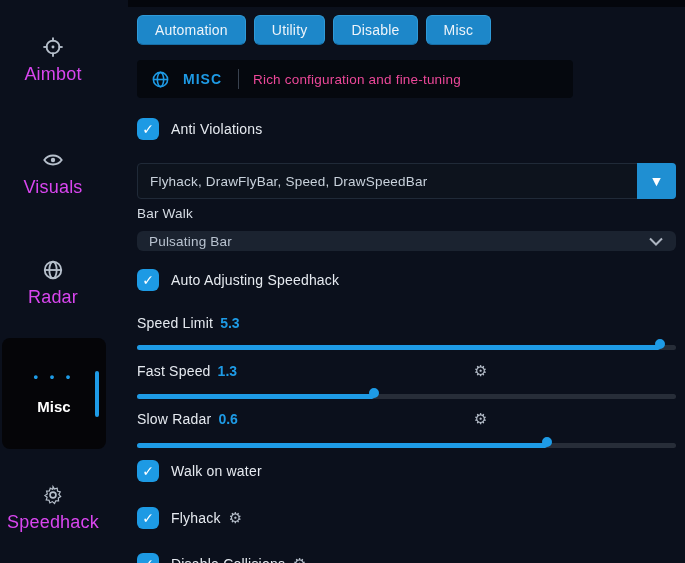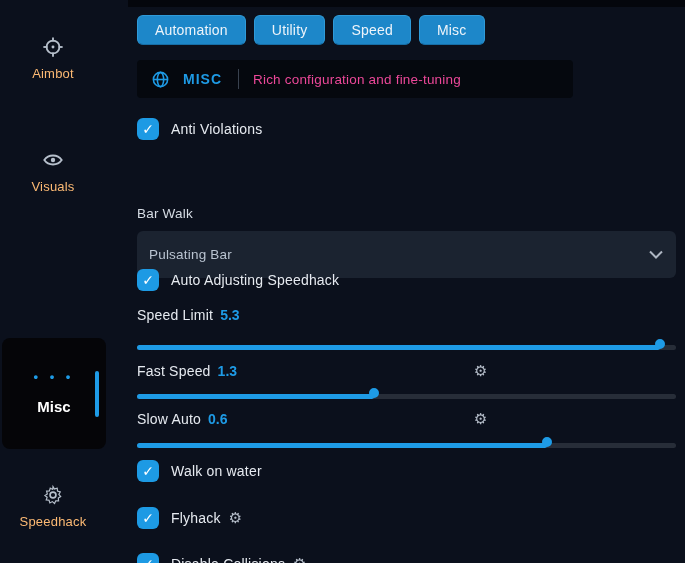--- a/index.html
+++ b/index.html
@@ -9,21 +9,21 @@
     position:relative; width:685px; height:563px; overflow:hidden;
     background:#0b101c; color:#e6eaf0;
   }
   .topstrip { position:absolute; left:128px; top:0; width:557px; height:7px; background:#04060c; }
 
   
   .sidebar { position:absolute; left:0; top:0; width:130px; height:563px; }
   .side-item { position:absolute; left:0; width:106px; text-align:center; cursor:pointer; }
   .side-icon { display:block; margin:0 auto 6px; width:22px; height:22px; color:#b7c0cc; }
   .side-icon svg { width:100%; height:100%; display:block; }
-  .side-label { font-size:13px; color:#fdba74; letter-spacing:.2px; }
+  .side-label { font-size:18px; color:#d946ef; letter-spacing:.2px; }
   .side-item.active-tile {
     left:2px; top:338px; width:104px; height:111px; background:#050508;
     border-radius:8px;
   }
   .active-bar { position:absolute; right:7px; top:33px; width:4px; height:46px; background:#1e9be6; border-radius:2px; }
   .ellipsis-icon { position:absolute; left:0; right:0; top:31px; color:#1e9be6; font-size:13px; font-weight:bold; letter-spacing:4px; text-align:center; }
   .active-label { position:absolute; left:0; right:0; top:60px; color:#ffffff; font-size:15px; font-weight:bold; text-align:center; }
 
   
   .tabs { position:absolute; left:137px; top:15px; display:flex; gap:8px;align-items:center; }
@@ -65,21 +65,21 @@
   .multiselect-btn {
     width:39px; height:36px; margin:-1px -1px -1px 0; background:#1f8fd2; border-radius:0 4px 4px 0;
     display:flex; align-items:center; justify-content:center; cursor:pointer;
   }
   .triangle-down { color:#ffffff; font-size:11px; font-family:"DejaVu Sans",sans-serif; }
 
   .field-label { position:absolute; left:137px; font-size:13.5px; color:#d6dce4; letter-spacing:.2px; }
 
   
   .select {
-    position:absolute; left:137px; top:231px; width:539px; height:47px;
+    position:absolute; left:137px; top:231px; width:539px; height:20px;
     background:#1b2330; border-radius:6px; display:flex; align-items:center; cursor:pointer;
   }
   .select-value { flex:1; padding:0 12px; font-size:13.5px; color:#b9c3d0; letter-spacing:.2px; }
   .select .chev { margin-right:13px; width:14px; height:9px; color:#aeb6c2; }
   .select .chev svg { width:100%; height:100%; display:block; }
 
   
   .slider-label-row { position:absolute; left:137px; width:539px; height:18px; font-size:14px; }
   .slider-name { color:#e6eaf0; letter-spacing:.2px; }
   .slider-value { color:#1e9be6; font-weight:bold; margin-left:7px; }
@@ -118,20 +118,30 @@
     <div class="side-item" style="top:149px">
       <span class="side-icon">
         <svg viewBox="0 0 24 24" fill="none" stroke="currentColor" stroke-width="2">
           <path d="M2.5 12 C7 5.5, 17 5.5, 21.5 12 C17 18.5, 7 18.5, 2.5 12 Z"></path>
           <circle cx="12" cy="12" r="2.4" fill="currentColor" stroke="none"></circle>
         </svg>
       </span>
       <span class="side-label">Visuals</span>
     </div>
 
+    <div class="side-item" style="top:259px">
+      <span class="side-icon">
+        <svg viewBox="0 0 24 24" fill="none" stroke="currentColor" stroke-width="2">
+          <circle cx="12" cy="12" r="9"></circle>
+          <ellipse cx="12" cy="12" rx="4" ry="9"></ellipse>
+          <line x1="3" y1="12" x2="21" y2="12"></line>
+        </svg>
+      </span>
+      <span class="side-label">Radar</span>
+    </div>
 
     <div class="side-item active-tile">
       <span class="ellipsis-icon">• • •</span>
       <span class="active-label">Misc</span>
       <span class="active-bar"></span>
     </div>
 
     <div class="side-item" style="top:484px">
       <span class="side-icon">
         <svg viewBox="0 0 24 24" fill="none" stroke="currentColor" stroke-width="1.8">
@@ -139,21 +149,21 @@
           <path d="M12 2.8 L13.6 5.4 L16.6 4.6 L16.9 7.7 L19.9 8.6 L18.4 11.3 L20.4 13.7 L17.8 15.3 L18.1 18.4 L15 18.3 L13.7 21.2 L11.3 19.2 L8.6 20.7 L7.7 17.7 L4.6 17.4 L5.6 14.5 L3.2 12.5 L5.8 10.8 L5 7.8 L8.1 7.5 L9 4.5 L11.7 5.9 Z" stroke-width="1.3"></path>
         </svg>
       </span>
       <span class="side-label">Speedhack</span>
     </div>
   </div>
 
   <div class="tabs">
     <div class="tab">Automation</div>
     <div class="tab">Utility</div>
-    <div class="tab">Speed</div>
+    <div class="tab">Disable</div>
     <div class="tab">Misc</div>
   </div>
 
   <div class="banner">
     <span class="globe">
       <svg viewBox="0 0 24 24" fill="none" stroke="currentColor" stroke-width="2">
         <circle cx="12" cy="12" r="9"></circle>
         <ellipse cx="12" cy="12" rx="4" ry="9"></ellipse>
         <line x1="3" y1="12" x2="21" y2="12"></line>
       </svg>
@@ -163,57 +173,63 @@
     <span class="banner-sub">Rich configuration and fine-tuning</span>
   </div>
 
   <div class="check-row" style="top:117px">
     <span class="checkbox">
       <span class="tick">✓</span>
     </span>
     <span class="check-label">Anti Violations</span>
   </div>
 
+  <div class="multiselect">
+    <span class="multiselect-value">Flyhack, DrawFlyBar, Speed, DrawSpeedBar</span>
+    <span class="multiselect-btn">
+      <span class="triangle-down">▼</span>
+    </span>
+  </div>
 
   <div class="field-label" style="top:206px">Bar Walk</div>
   <div class="select">
     <span class="select-value">Pulsating Bar</span>
     <span class="chev">
       <svg viewBox="0 0 14 9" fill="none" stroke="currentColor" stroke-width="2">
           <polyline points="1,1.5 7,7.5 13,1.5"></polyline>
         </svg>
     </span>
   </div>
 
   <div class="check-row" style="top:268px">
     <span class="checkbox">
       <span class="tick">✓</span>
     </span>
     <span class="check-label">Auto Adjusting Speedhack</span>
   </div>
 
-  <div class="slider-label-row" style="top:307px">
+  <div class="slider-label-row" style="top:315px">
     <span class="slider-name">Speed Limit</span><span class="slider-value">5.3</span>
   </div>
   <div class="slider-track" style="top:345px">
     <span class="slider-fill" style="width: 97%;"></span>
     <span class="slider-thumb" style="left: 97%;"></span>
   </div>
 
   <div class="slider-label-row" style="top:363px">
     <span class="slider-name">Fast Speed</span><span class="slider-value">1.3</span>
     <span class="gear slider-gear">⚙</span>
   </div>
   <div class="slider-track" style="top:394px">
     <span class="slider-fill" style="width: 44%;"></span>
     <span class="slider-thumb" style="left: 44%;"></span>
   </div>
 
   <div class="slider-label-row" style="top:411px">
-    <span class="slider-name">Slow Auto</span><span class="slider-value">0.6</span>
+    <span class="slider-name">Slow Radar</span><span class="slider-value">0.6</span>
     <span class="gear slider-gear">⚙</span>
   </div>
   <div class="slider-track" style="top:443px">
     <span class="slider-fill" style="width: 76%;"></span>
     <span class="slider-thumb" style="left: 76%;"></span>
   </div>
 
   <div class="check-row" style="top:459px">
     <span class="checkbox">
       <span class="tick">✓</span>

